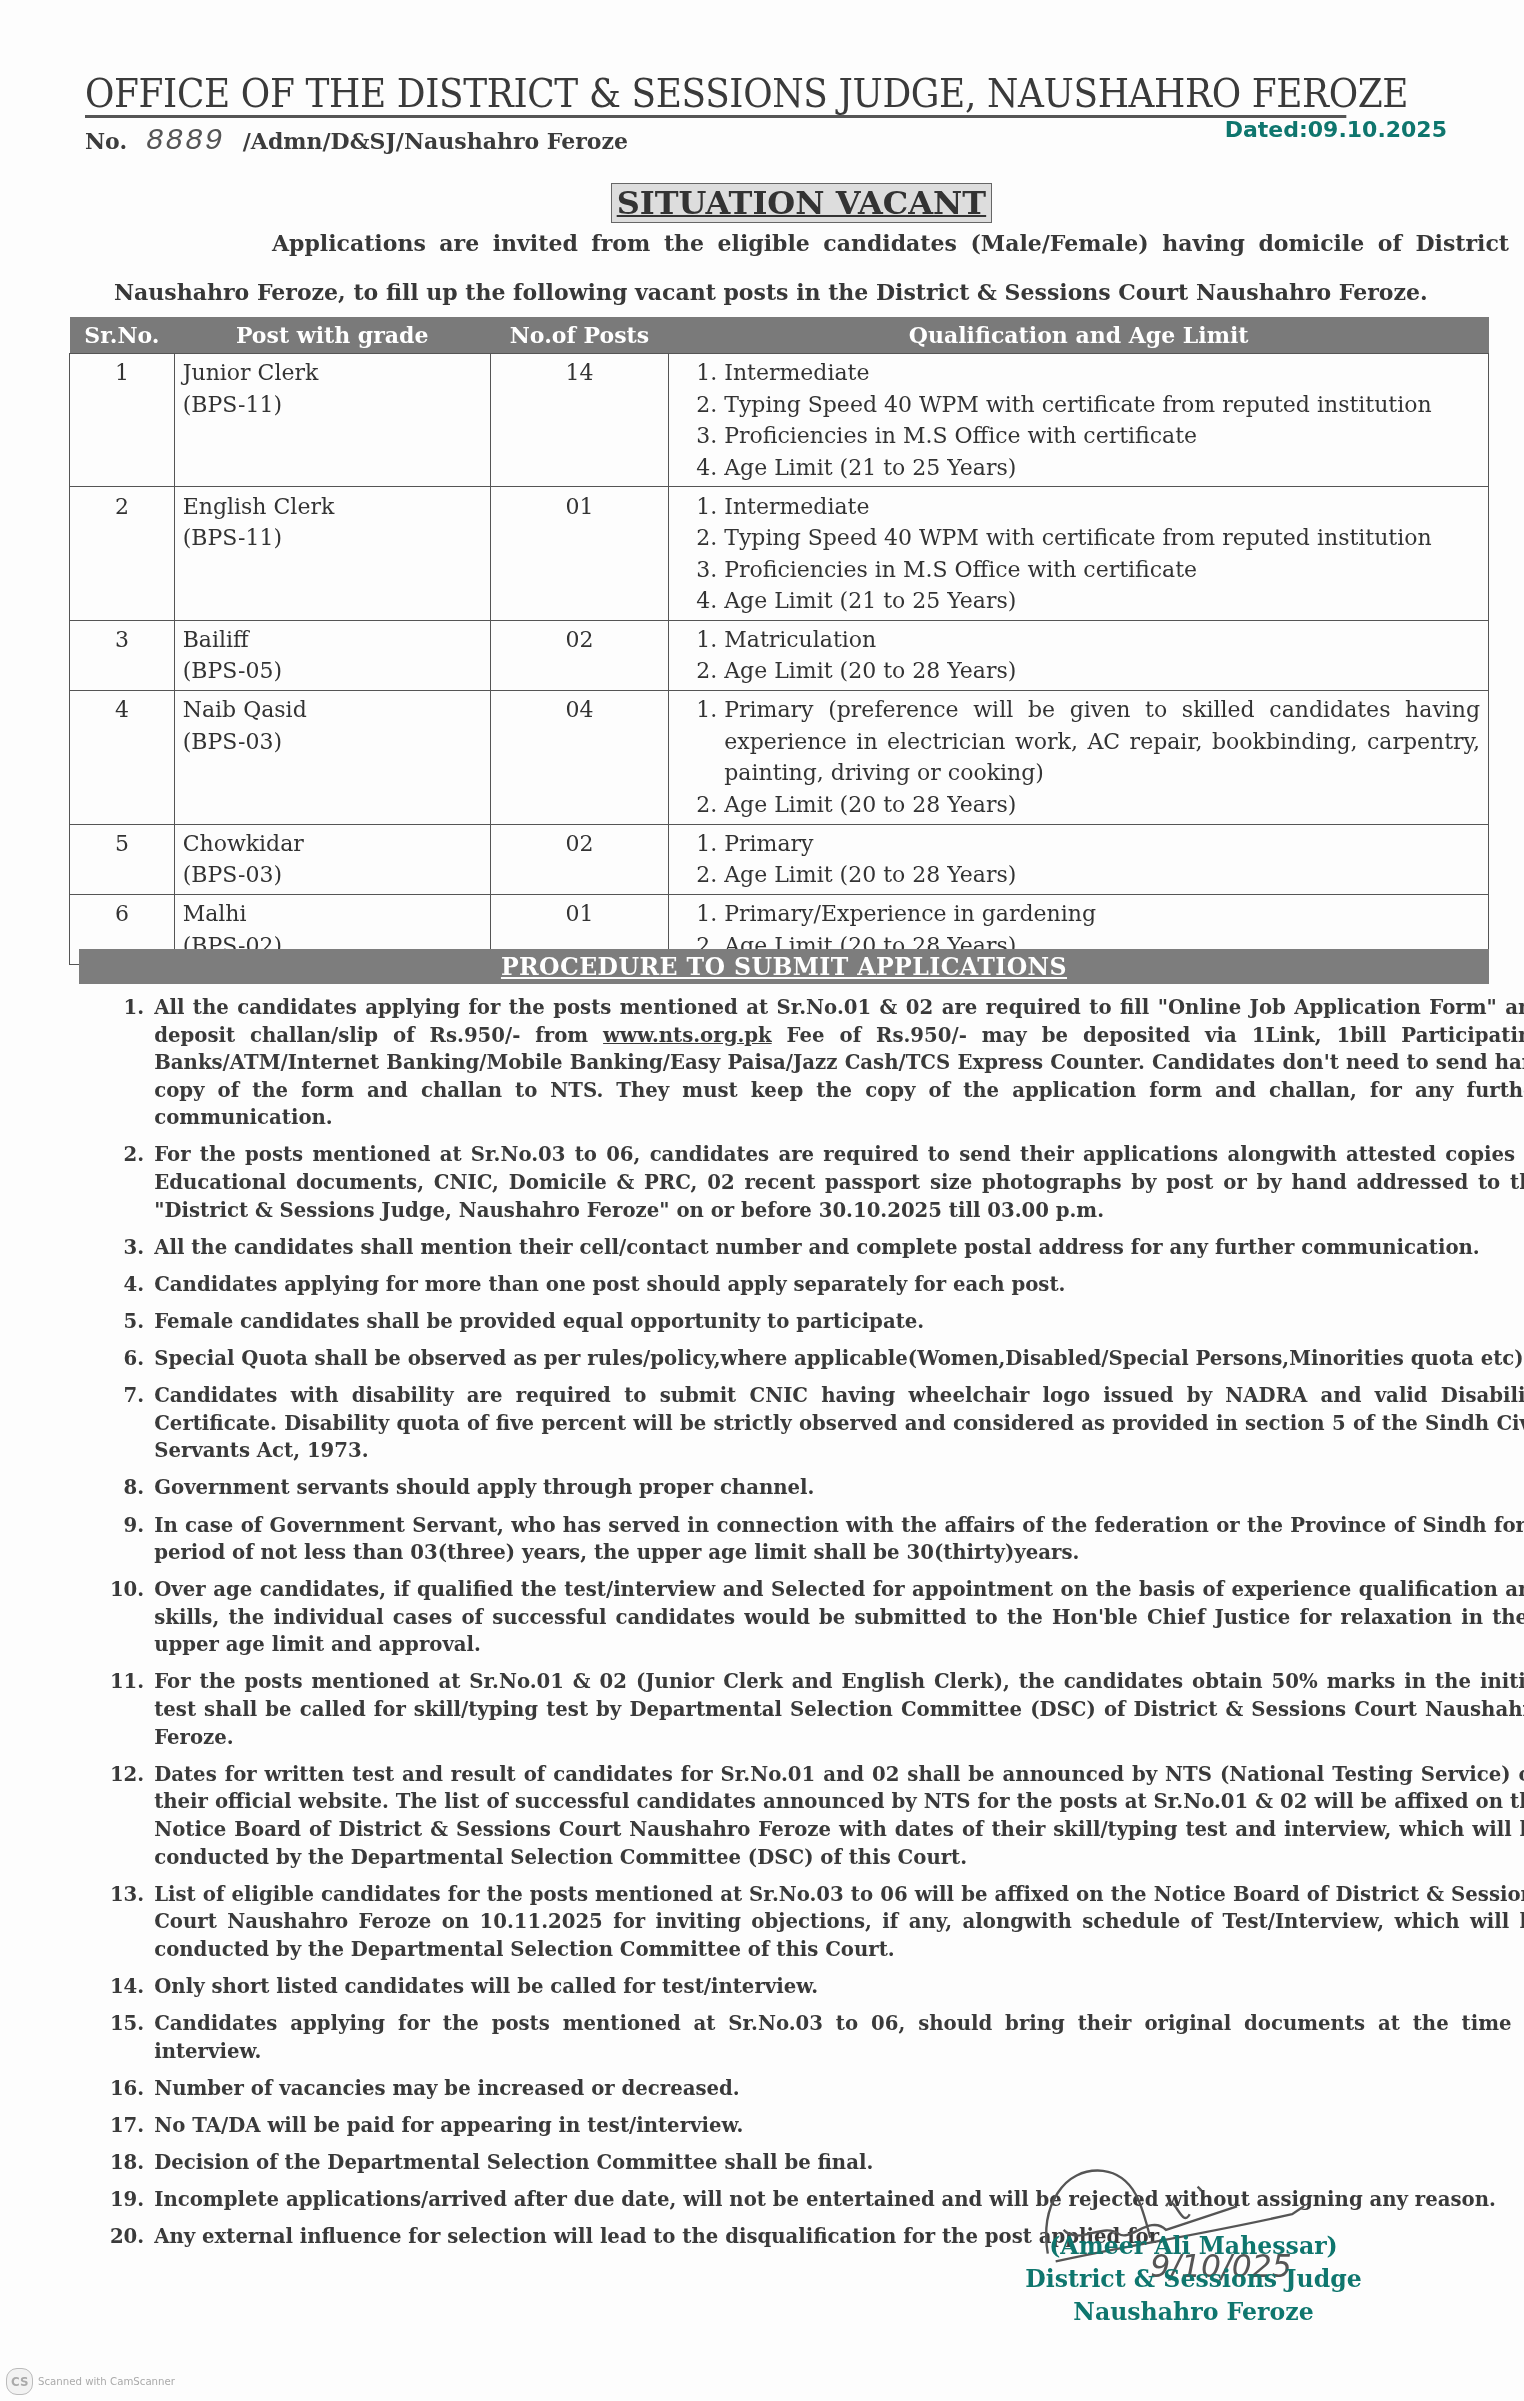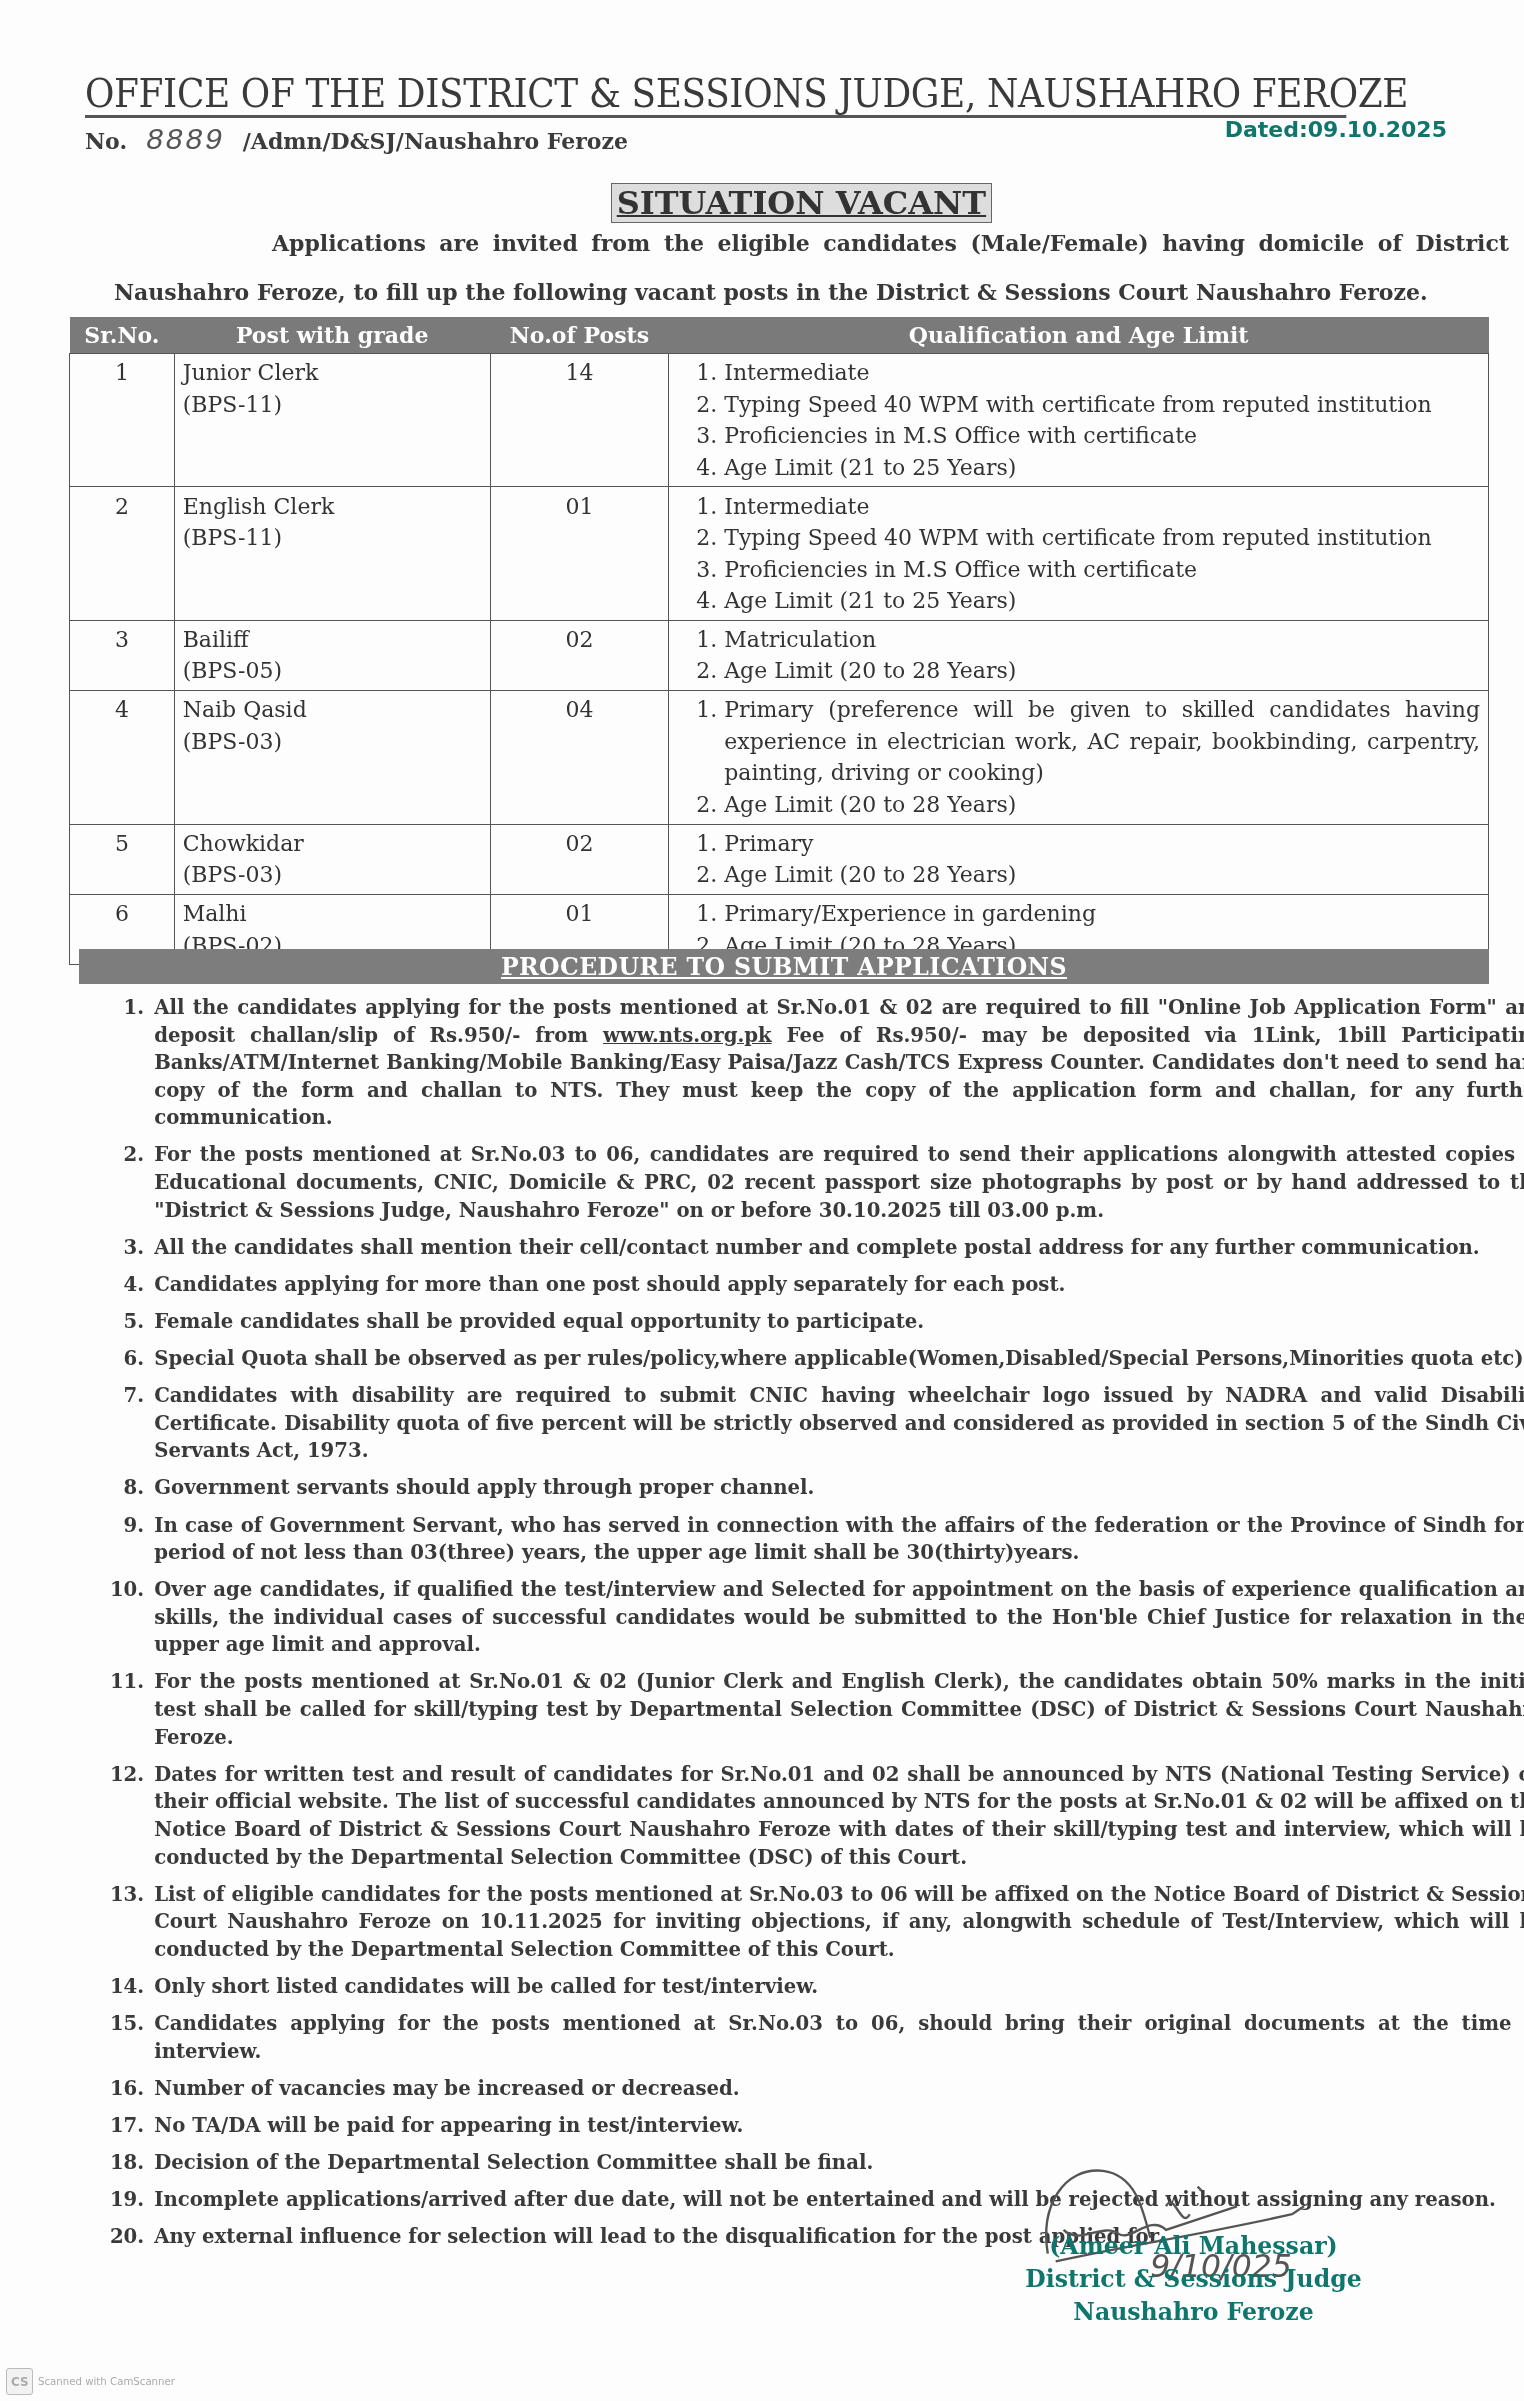--- a/index.html
+++ b/index.html
@@ -59,21 +59,21 @@
   }
   ol.proc li { margin-bottom: 9.5px; text-align: justify; padding-left: 3.2px; }
   ol.proc li::marker { font-weight: bold; }
   .link { text-decoration: underline; }
 
   .sig { left: 1032px; top: 2159px; width: 339px; height: 134px; }
   .signer { left: 1024px; top: 2230px; width: 339px; text-align: center; font-size: 23.6px; font-weight: bold; color: #0f766e; line-height: 33px; }
   .signer div { white-space: nowrap; }
 
   .watermark { left: 6.3px; top: 2368px; display: flex; align-items: center; gap: 4.7px; font-family: "DejaVu Sans", sans-serif; font-size: 10.2px; color: #aaa; }
-  .watermark .logo { width: 25px; height: 25px; border: 1.6px solid #bbb; border-radius: 3px; display: flex; align-items: center; justify-content: center; font-weight: bold; font-size: 11.8px; color: #aaa; background: #f2f2f2; text-align: center; }
+  .watermark .logo { width: 25px; height: 25px; border: 1.6px solid #bbb; border-radius: 11px; display: flex; align-items: center; justify-content: center; font-weight: bold; font-size: 11.8px; color: #aaa; background: #f2f2f2; text-align: center; }
 </style>
 </head>
 <body>
 
 <div class="abs title">OFFICE OF THE DISTRICT &amp; SESSIONS JUDGE, NAUSHAHRO FEROZE</div>
 <div class="abs refline">
   <span>No.</span>
   <span class="hand">8889</span>
   <span>/Admn/D&amp;SJ/Naushahro Feroze</span>
 </div>

